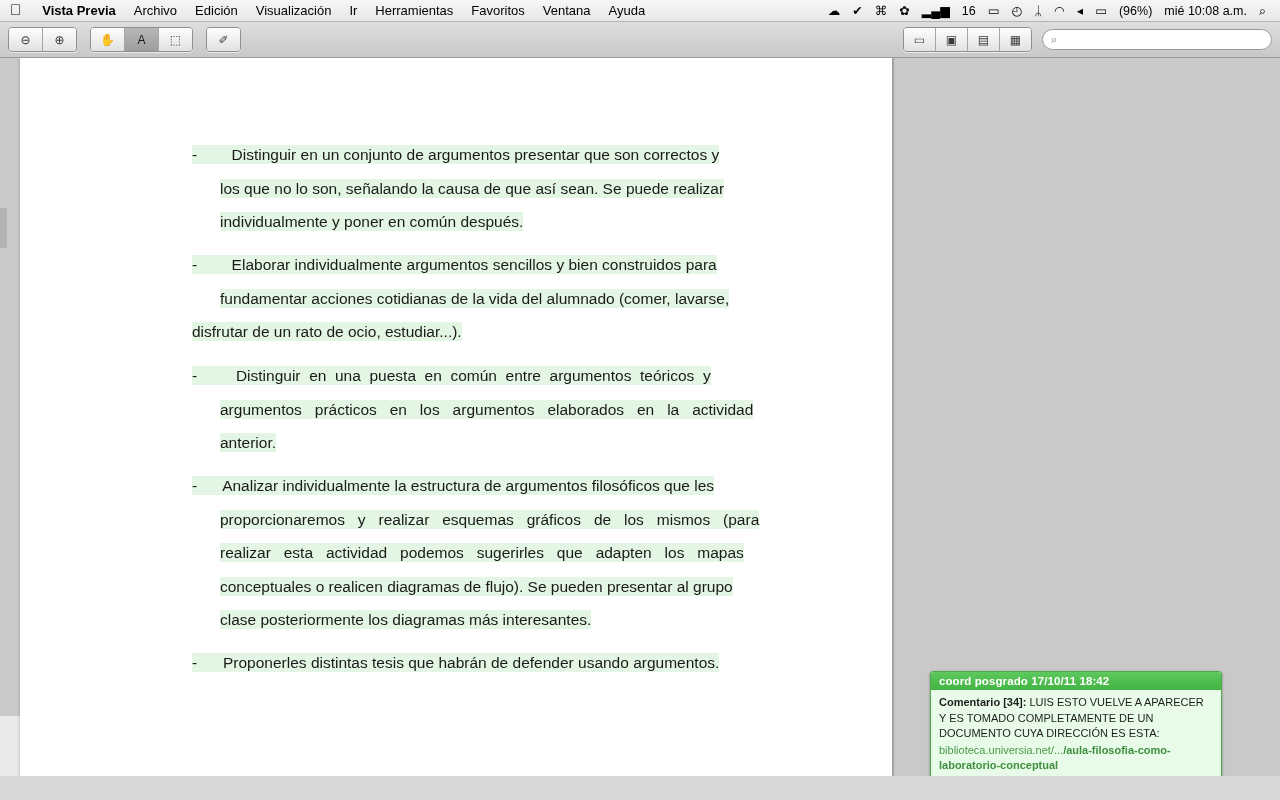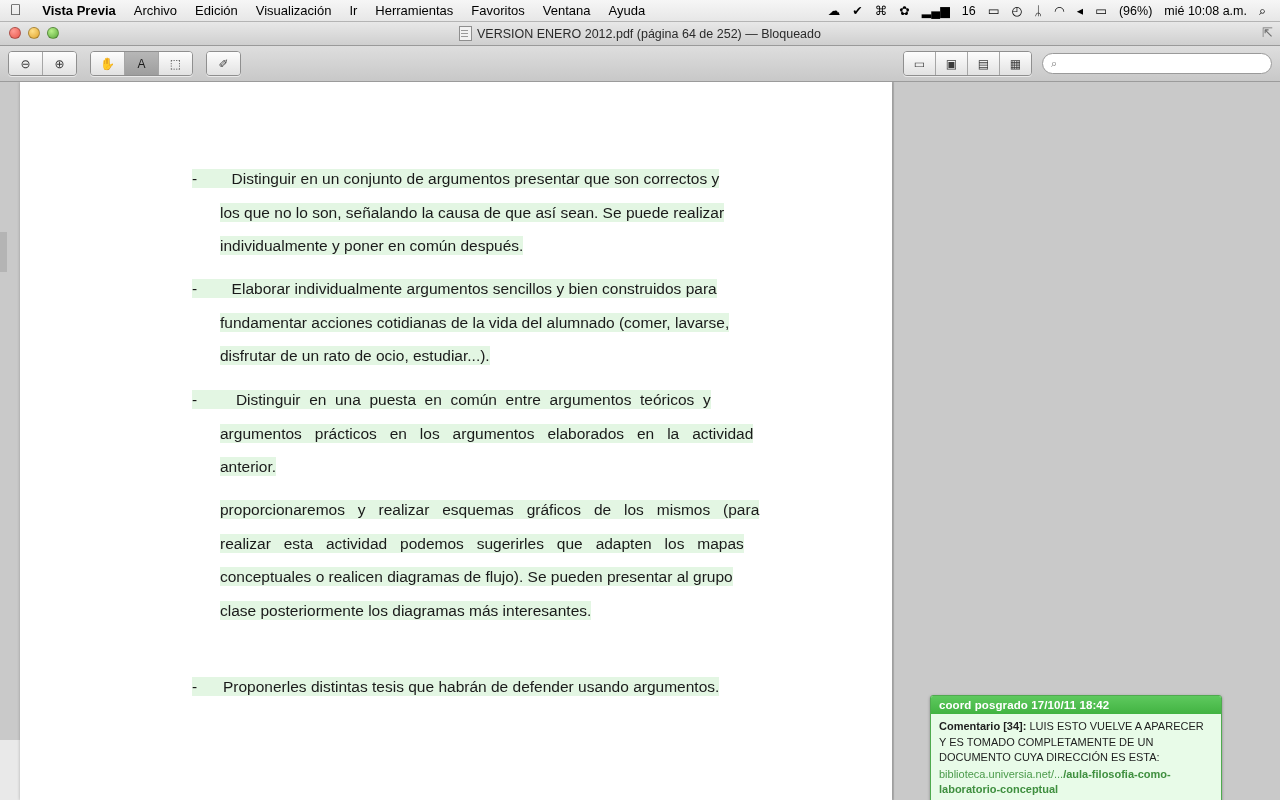--- a/index.html
+++ b/index.html
@@ -292,32 +292,20 @@
     <span class="ritem glyph">◂</span>
     <span class="ritem glyph">▭</span>
     <span class="ritem">(96%)</span>
     <span class="ritem">mié 10:08 a.m.</span>
     <span class="ritem glyph">⌕</span>
   </span>
 </div>
 
 <div id="window">
 
-  <div id="titlebar">
-    <div class="traffic">
-      <span class="light red"></span>
-      <span class="light yellow"></span>
-      <span class="light green"></span>
-    </div>
-    <div class="title">
-      <span class="doc-icon"></span>
-      <span>VERSION ENERO 2012.pdf (página 64 de 252) — Bloqueado</span>
-    </div>
-    <span class="fullscreen-arrows">⇱</span>
-  </div>
 
   <div id="toolbar">
     <div class="btn-group">
       <div class="tb">⊖</div>
       <div class="tb">⊕</div>
     </div>
     <div class="gap"></div>
     <div class="btn-group">
       <div class="tb">✋</div>
       <div class="tb active">A</div>
@@ -352,30 +340,31 @@
 
       <div class="para" style="left:172px; top:80px;">
         <span class="ln"><span class="hl">-        Distinguir en un conjunto de argumentos presentar que son correctos y</span></span>
         <span class="ln" style="margin-left:28px;"><span class="hl">los que no lo son, señalando la causa de que así sean. Se puede realizar</span></span>
         <span class="ln" style="margin-left:28px;"><span class="hl">individualmente y poner en común después.</span></span>
       </div>
 
       <div class="para" style="left:172px; top:190px;">
         <span class="ln"><span class="hl">-        Elaborar individualmente argumentos sencillos y bien construidos para</span></span>
         <span class="ln" style="margin-left:28px;"><span class="hl">fundamentar acciones cotidianas de la vida del alumnado (comer, lavarse,</span></span>
-        <span class="ln" style="margin-left:28px;"><span class="hl">disfrutar de un rato de ocio, estudiar...).</span></span>
+        <span class="ln" style=""><span class="hl">disfrutar de un rato de ocio, estudiar...).</span></span>
       </div>
 
       <div class="para" style="left:172px; top:301px;">
         <span class="ln"><span class="hl">-         Distinguir  en  una  puesta  en  común  entre  argumentos  teóricos  y</span></span>
         <span class="ln" style="margin-left:28px;"><span class="hl">argumentos   prácticos   en   los   argumentos   elaborados   en   la   actividad</span></span>
         <span class="ln" style="margin-left:28px;"><span class="hl">anterior.</span></span>
       </div>
 
       <div class="para" style="left:172px; top:411px;">
+        <span class="ln"><span class="hl">-      Analizar individualmente la estructura de argumentos filosóficos que les</span></span>
         <span class="ln" style="margin-left:28px;"><span class="hl">proporcionaremos   y   realizar   esquemas   gráficos   de   los   mismos   (para</span></span>
         <span class="ln" style="margin-left:28px;"><span class="hl">realizar   esta   actividad   podemos   sugerirles   que   adapten   los   mapas</span></span>
         <span class="ln" style="margin-left:28px;"><span class="hl">conceptuales o realicen diagramas de flujo). Se pueden presentar al grupo</span></span>
         <span class="ln" style="margin-left:28px;"><span class="hl">clase posteriormente los diagramas más interesantes.</span></span>
       </div>
 
       <div class="para" style="left:172px; top:588px;">
         <span class="ln"><span class="hl">-      Proponerles distintas tesis que habrán de defender usando argumentos.</span></span>
       </div>
 

